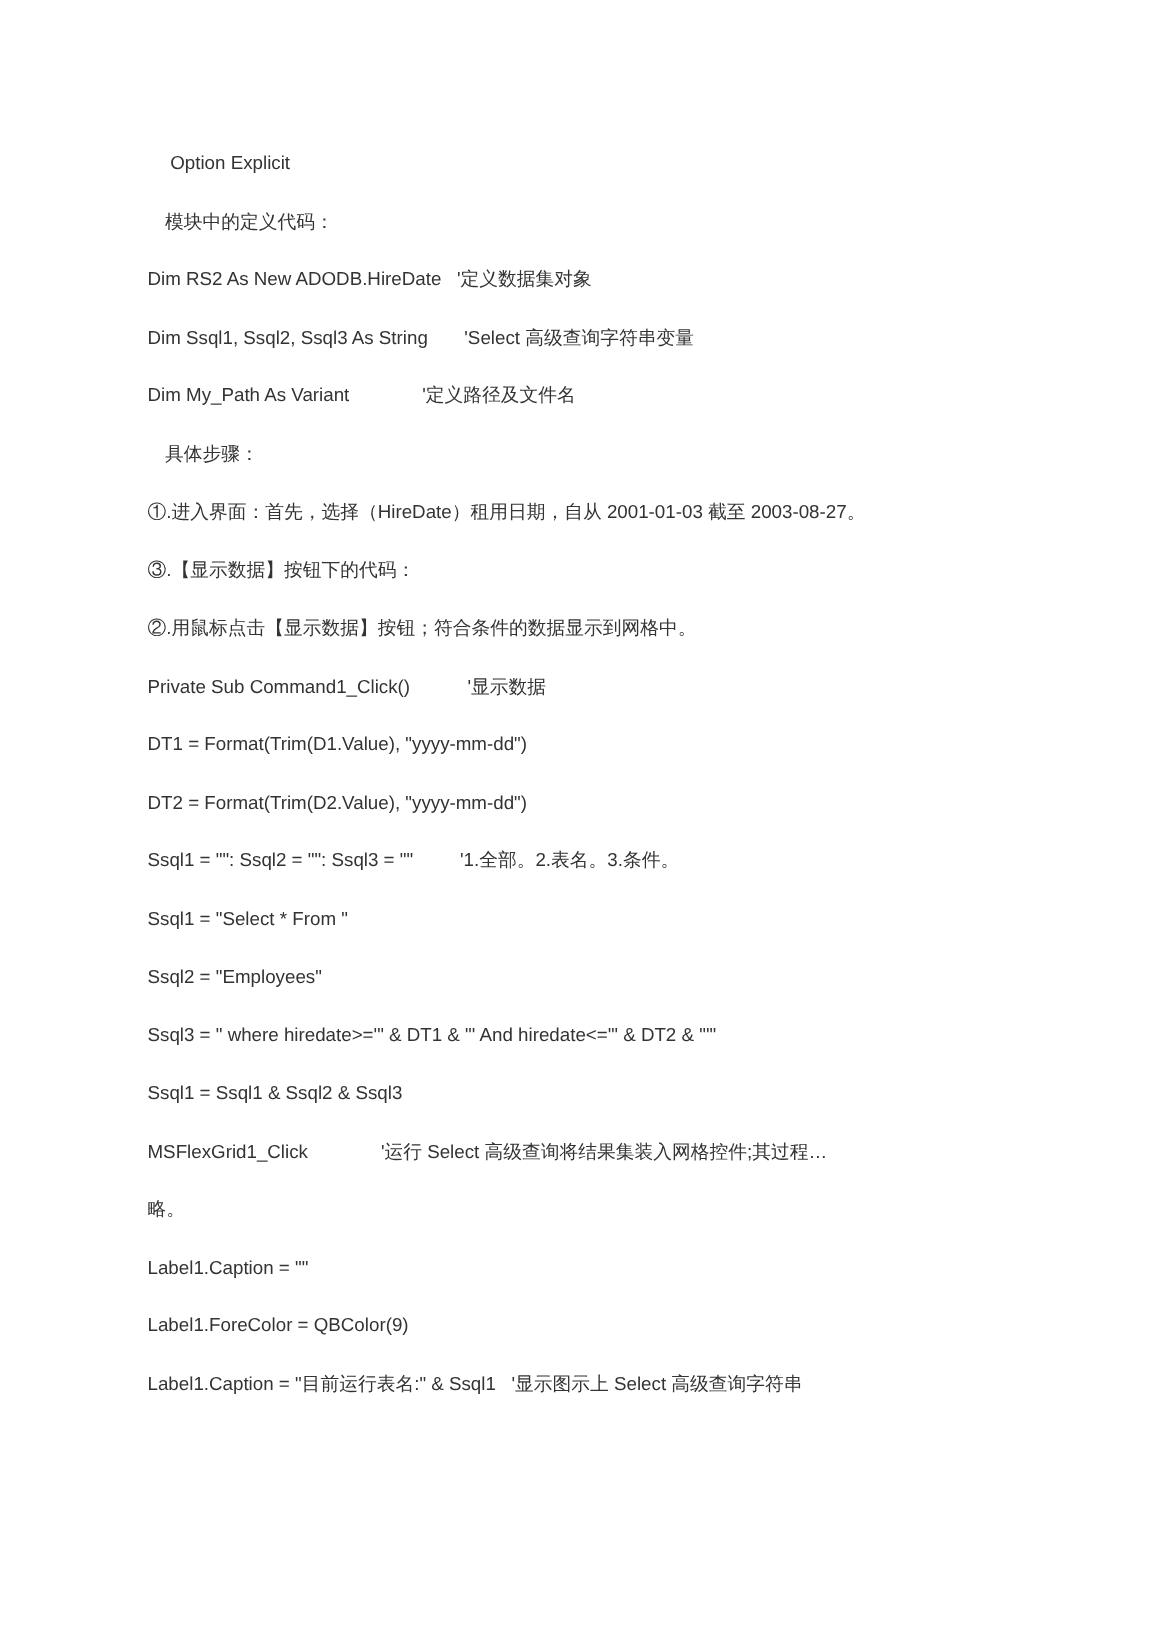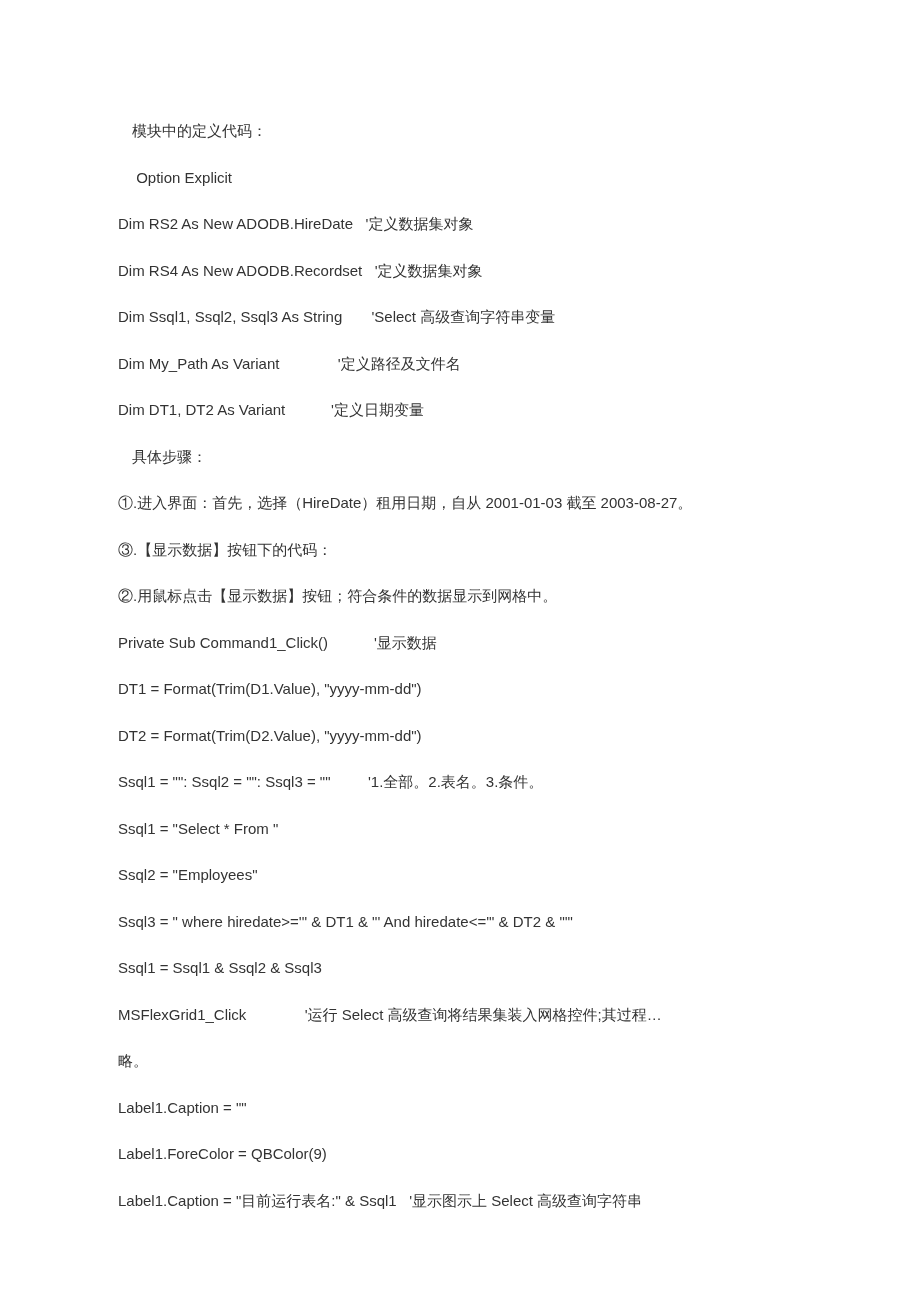--- a/index.html
+++ b/index.html
@@ -22,27 +22,25 @@
     white-space: pre;
   }
   .indent {
     padding-left: 14px;
   }
 </style>
 </head>
 <body>
 
 <div id="content">
+    <p class="line indent"> Option Explicit</p>
     <p class="line indent">模块中的定义代码：</p>
-    <p class="line indent"> Option Explicit</p>
     <p class="line">Dim RS2 As New ADODB.HireDate   '定义数据集对象</p>
-    <p class="line">Dim RS4 As New ADODB.Recordset   '定义数据集对象</p>
     <p class="line">Dim Ssql1, Ssql2, Ssql3 As String       'Select 高级查询字符串变量</p>
     <p class="line">Dim My_Path As Variant              '定义路径及文件名</p>
-    <p class="line">Dim DT1, DT2 As Variant           '定义日期变量</p>
     <p class="line indent">具体步骤：</p>
     <p class="line">①.进入界面：首先，选择（HireDate）租用日期，自从 2001-01-03 截至 2003-08-27。</p>
     <p class="line">③.【显示数据】按钮下的代码：</p>
     <p class="line">②.用鼠标点击【显示数据】按钮；符合条件的数据显示到网格中。</p>
     <p class="line">Private Sub Command1_Click()           '显示数据</p>
     <p class="line">DT1 = Format(Trim(D1.Value), "yyyy-mm-dd")</p>
     <p class="line">DT2 = Format(Trim(D2.Value), "yyyy-mm-dd")</p>
     <p class="line">Ssql1 = "": Ssql2 = "": Ssql3 = ""         '1.全部。2.表名。3.条件。</p>
     <p class="line">Ssql1 = "Select * From "</p>
     <p class="line">Ssql2 = "Employees"</p>

